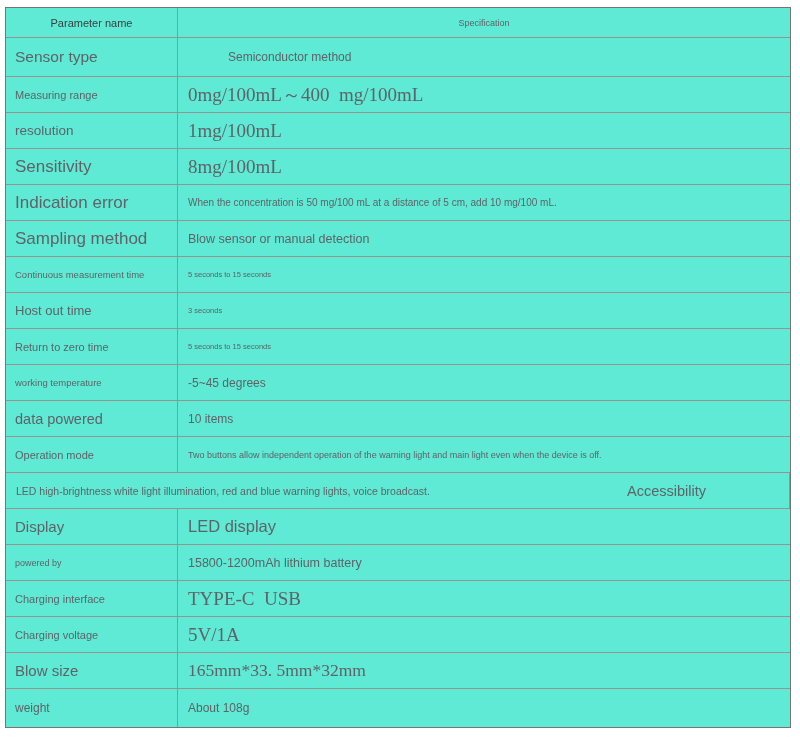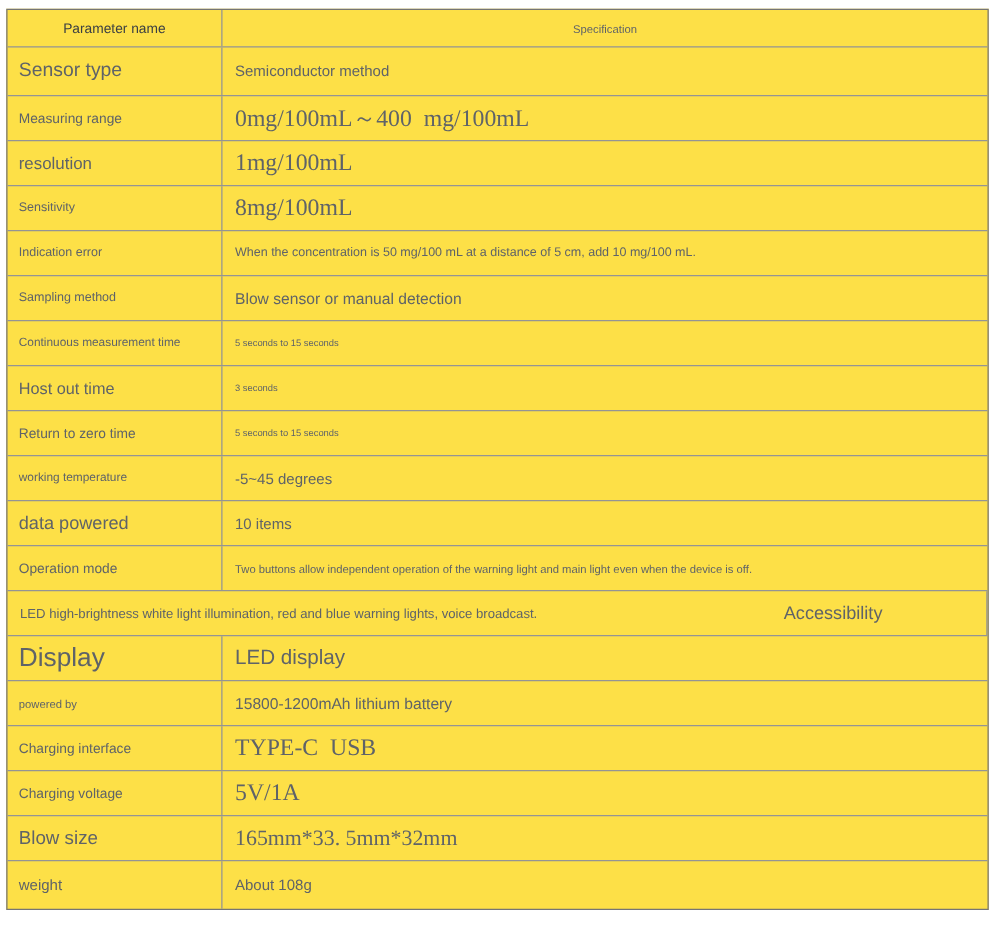--- a/index.html
+++ b/index.html
@@ -12,32 +12,32 @@
     overflow:hidden;
   }
   .spec-table{
     position:absolute;
     left:5px;top:7px;
     width:786px;height:721px;
     border:1.5px solid #757575;
     box-sizing:border-box;
     display:flex;
     flex-direction:column;
-    background:#fde047;
+    background:#5eead4;
   }
   .row{
     display:flex;
     flex:0 0 auto;
     height:36px;
     border-bottom:1px solid #949494;
     box-sizing:border-box;
   }
   .row:last-child{border-bottom:none;}
   .row.r-header{height:30px;}
-  .row.r-tall{height:39px;}
+  .row.r-tall{height:39px;gap:40px;}
   .row.r-flex{flex:1 1 auto;}
   .cell{
     display:flex;
     align-items:center;
     box-sizing:border-box;
     white-space:pre-wrap;
     overflow:hidden;
   }
   .cell.param{
     width:172px;
@@ -50,22 +50,22 @@
     flex:1 1 auto;
     padding-left:10px;
     color:#5f6368;
   }
   
   .cell.hdr{justify-content:center;padding-left:0;}
   .cell.hdr.param{font-size:11px;color:#3c4043;}
   .cell.hdr.spec{font-size:9px;color:#5f6368;}
   
   .p-lg{font-size:15.5px;color:#56585c;}
-  .p-xl{font-size:21px;color:#56585c;}
-  .p-md{font-size:10px;}
+  .p-xl{font-size:15px;color:#56585c;}
+  .p-md{font-size:17px;}
   .p-sm{font-size:11px;}
   .p-xs{font-size:9.5px;}
   
   .s-serif-lg{
     font-family:"Liberation Serif","DejaVu Serif",serif;
     font-size:19px;color:#1c1c1c;padding-left:12px;
   }
   .s-serif-md{
     font-family:"Liberation Serif","DejaVu Serif",serif;
     font-size:17.5px;color:#1c1c1c;padding-left:12px;

